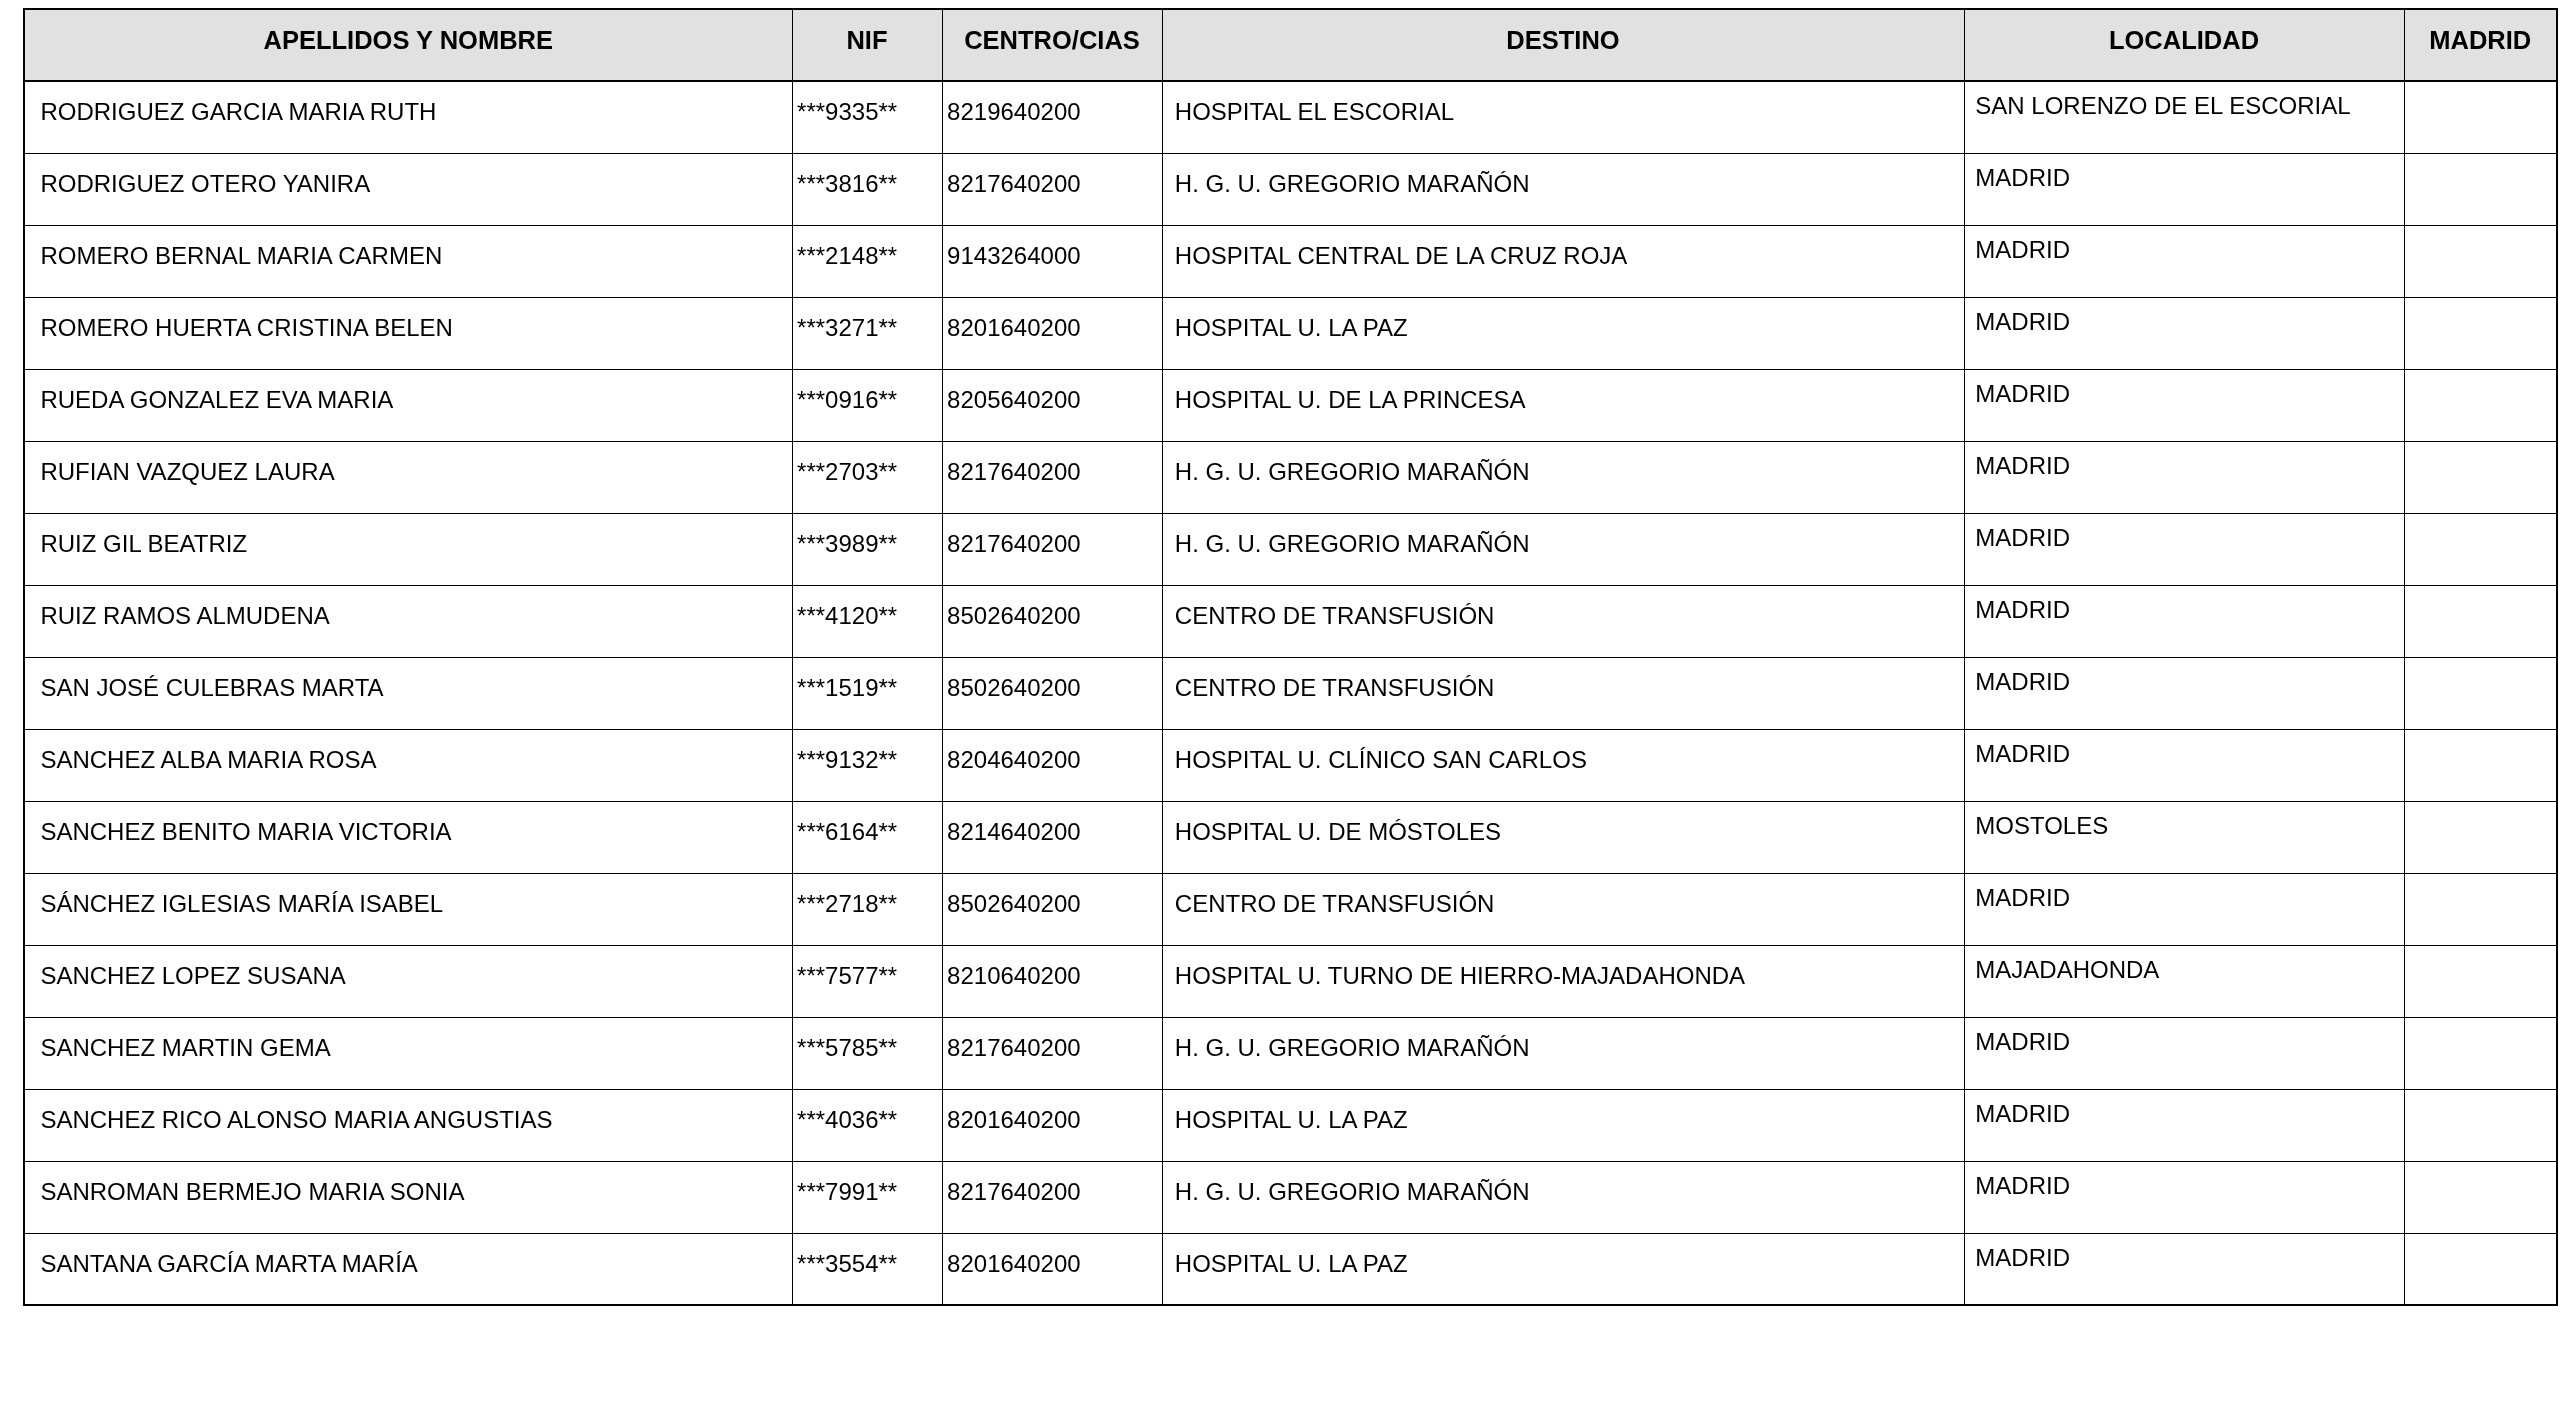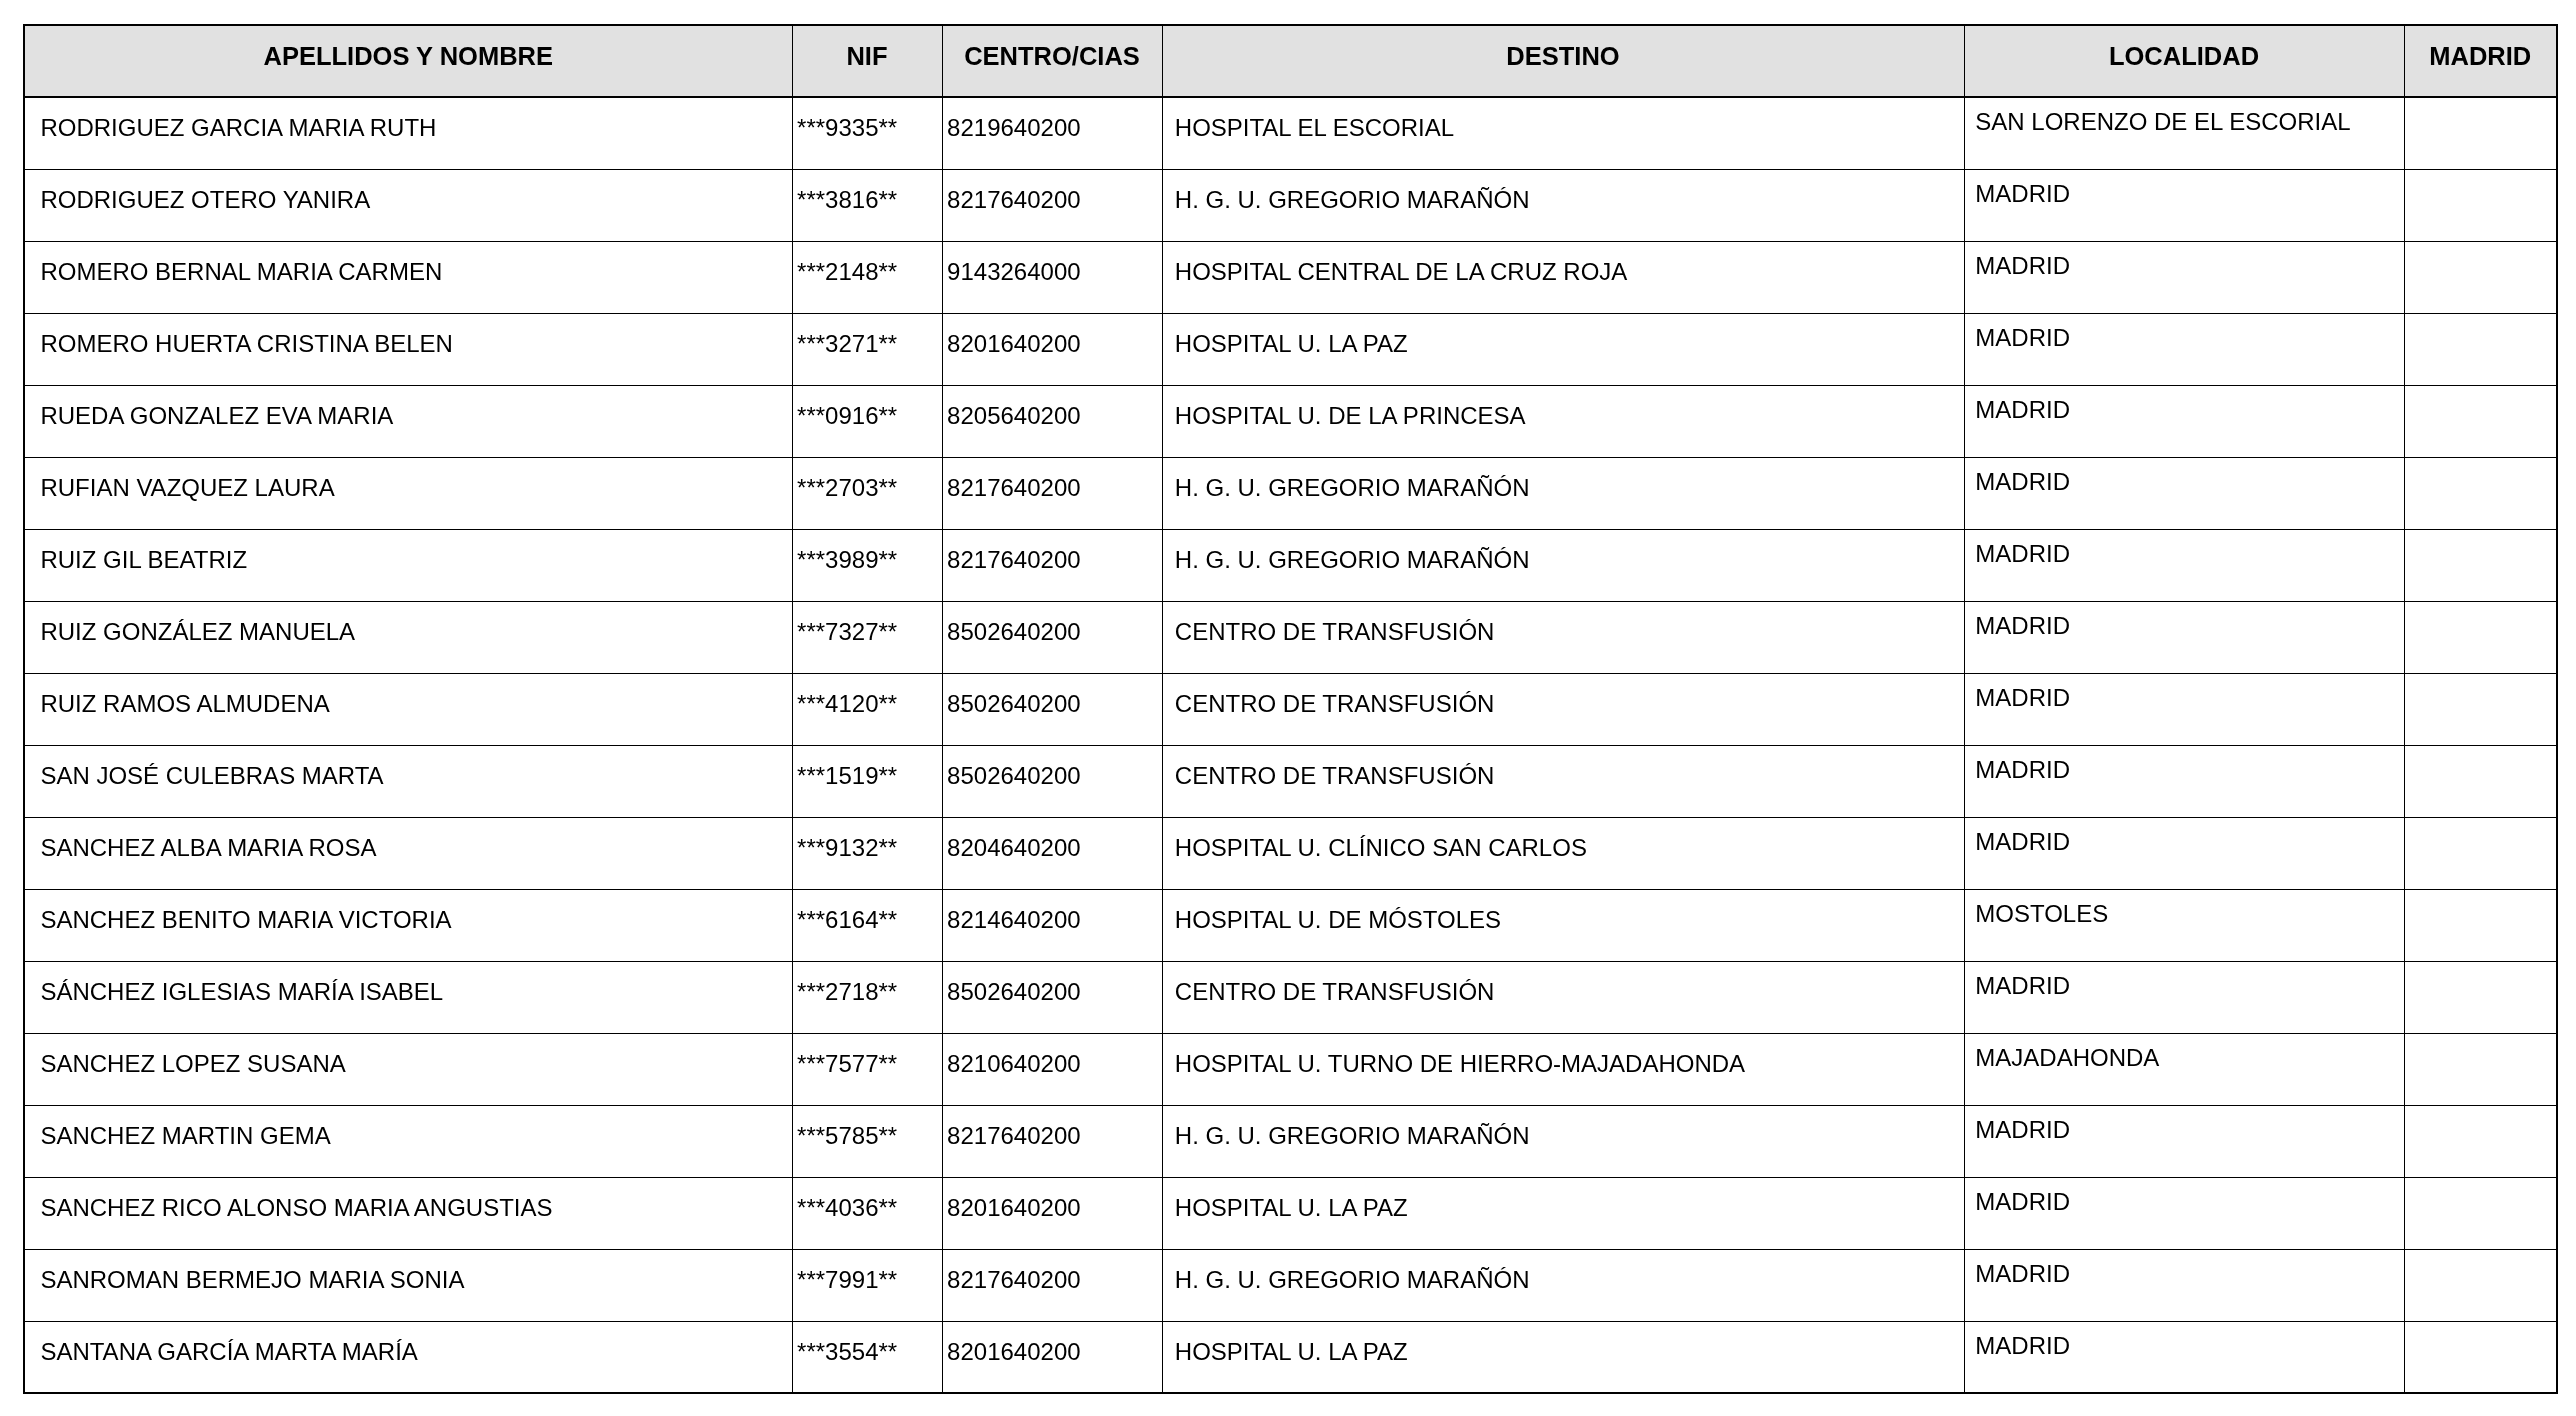--- a/index.html
+++ b/index.html
@@ -16,21 +16,21 @@
   }
   .sheet {
     position: relative;
     width: 2576px;
     height: 1416px;
     background: #ffffff;
   }
   table.listing {
     position: absolute;
     left: 23px;
-    top: 24px;
+    top: 8px;
     width: 2532px;
     border-collapse: collapse;
     table-layout: fixed;
     border: 2.3px solid #000000;
   }
   th, td {
     border: 1.5px solid #000000;
     vertical-align: top;
     overflow: hidden;
     white-space: nowrap;
@@ -133,28 +133,20 @@
   </tr>
         <tr>
     <td class="c-apellidos"><span class="tx">RUIZ GIL BEATRIZ</span></td>
     <td class="c-nif"><span class="tx">***3989**</span></td>
     <td class="c-centro"><span class="tx">8217640200</span></td>
     <td class="c-destino"><span class="tx">H. G. U. GREGORIO MARAÑÓN</span></td>
     <td class="c-localidad"><span class="tx">MADRID</span></td>
     <td class="c-turno"><span class="tx"></span></td>
   </tr>
         <tr>
-    <td class="c-apellidos"><span class="tx">RUIZ GONZÁLEZ MANUELA</span></td>
-    <td class="c-nif"><span class="tx">***7327**</span></td>
-    <td class="c-centro"><span class="tx">8502640200</span></td>
-    <td class="c-destino"><span class="tx">CENTRO DE TRANSFUSIÓN</span></td>
-    <td class="c-localidad"><span class="tx">MADRID</span></td>
-    <td class="c-turno"><span class="tx"></span></td>
-  </tr>
-        <tr>
     <td class="c-apellidos"><span class="tx">RUIZ RAMOS ALMUDENA</span></td>
     <td class="c-nif"><span class="tx">***4120**</span></td>
     <td class="c-centro"><span class="tx">8502640200</span></td>
     <td class="c-destino"><span class="tx">CENTRO DE TRANSFUSIÓN</span></td>
     <td class="c-localidad"><span class="tx">MADRID</span></td>
     <td class="c-turno"><span class="tx"></span></td>
   </tr>
         <tr>
     <td class="c-apellidos"><span class="tx">SAN JOSÉ CULEBRAS MARTA</span></td>
     <td class="c-nif"><span class="tx">***1519**</span></td>

